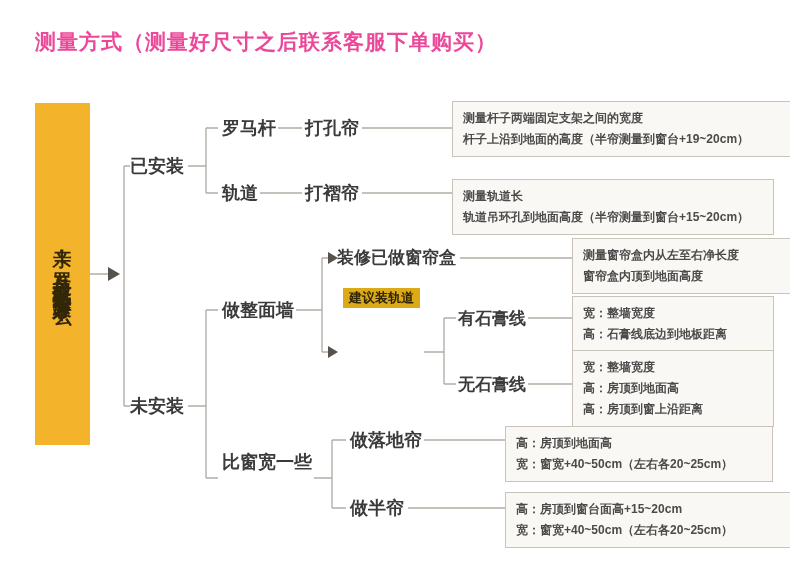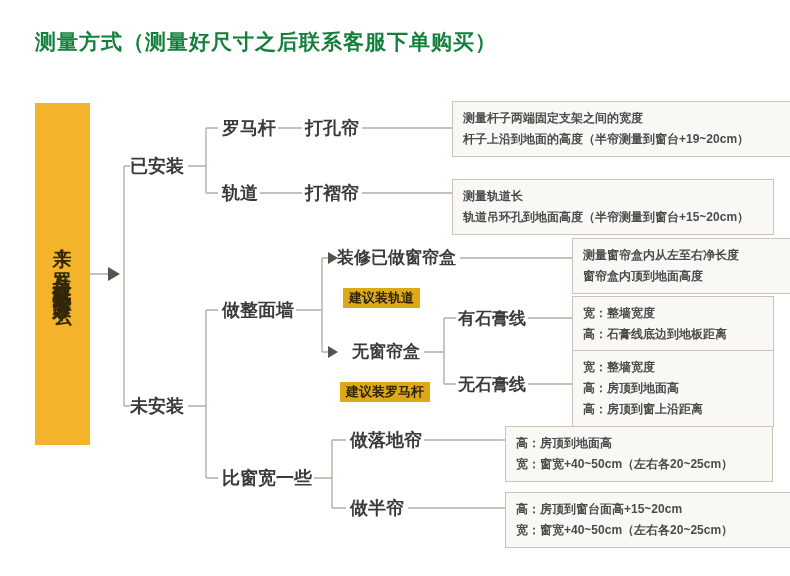--- a/index.html
+++ b/index.html
@@ -3,21 +3,21 @@
 <meta charset="utf-8">
 <style>
   html,body{margin:0;padding:0;background:#ffffff;}
   .canvas{
     position:relative;width:790px;height:576px;background:#ffffff;
     font-family:"Liberation Sans","DejaVu Sans",sans-serif;
     color:var(--text,#3c3c3c);
   }
   .title{
     position:absolute;left:35px;top:28px;margin:0;
-    font-size:21px;font-weight:bold;color:#15803d;letter-spacing:1px;
+    font-size:21px;font-weight:bold;color:#ec4899;letter-spacing:1px;
   }
   .lines{position:absolute;left:0;top:0;}
   .lines path{stroke:var(--line,#b3afa7);stroke-width:1.4;fill:none;}
   .lines polygon{fill:#57524b;}
   .root-box{
     position:absolute;left:35px;top:103px;width:55px;height:342px;
     background:var(--root-box-bg,#f3b42b);
     display:flex;align-items:center;justify-content:center;
   }
   .root-box span{
@@ -71,31 +71,27 @@
 
   <div class="node" style="left:130px;top:166px">已安装</div>
   <div class="node" style="left:130px;top:406px">未安装</div>
 
   <div class="node" style="left:222px;top:128px">罗马杆</div>
   <div class="node" style="left:222px;top:193px">轨道</div>
   <div class="node" style="left:305px;top:128px">打孔帘</div>
   <div class="node" style="left:305px;top:193px">打褶帘</div>
 
   <div class="node" style="left:222px;top:310px">做整面墙</div>
-  <div class="node" style="left:222px;top:478px">比窗宽一些</div>
+  <div class="node" style="left:222px;top:462px">比窗宽一些</div>
 
   <div class="node-group" style="left:337px;top:248px">
     <span class="label">装修已做窗帘盒</span>
     <span class="tag indent">建议装轨道</span>
   </div>
 
-  <div class="node-group" style="left:352px;top:342px">
-    <span class="label">无窗帘盒</span>
-    <span class="tag outdent">建议装罗马杆</span>
-  </div>
 
   <div class="node small" style="left:458px;top:318px">有石膏线</div>
   <div class="node small" style="left:458px;top:384px">无石膏线</div>
 
   <div class="node" style="left:350px;top:440px">做落地帘</div>
   <div class="node" style="left:350px;top:508px">做半帘</div>
 
   <div class="infobox" style="left:452px;top:101px;width:354px">
     <div>测量杆子两端固定支架之间的宽度</div>
     <div>杆子上沿到地面的高度（半帘测量到窗台+19~20cm）</div>

